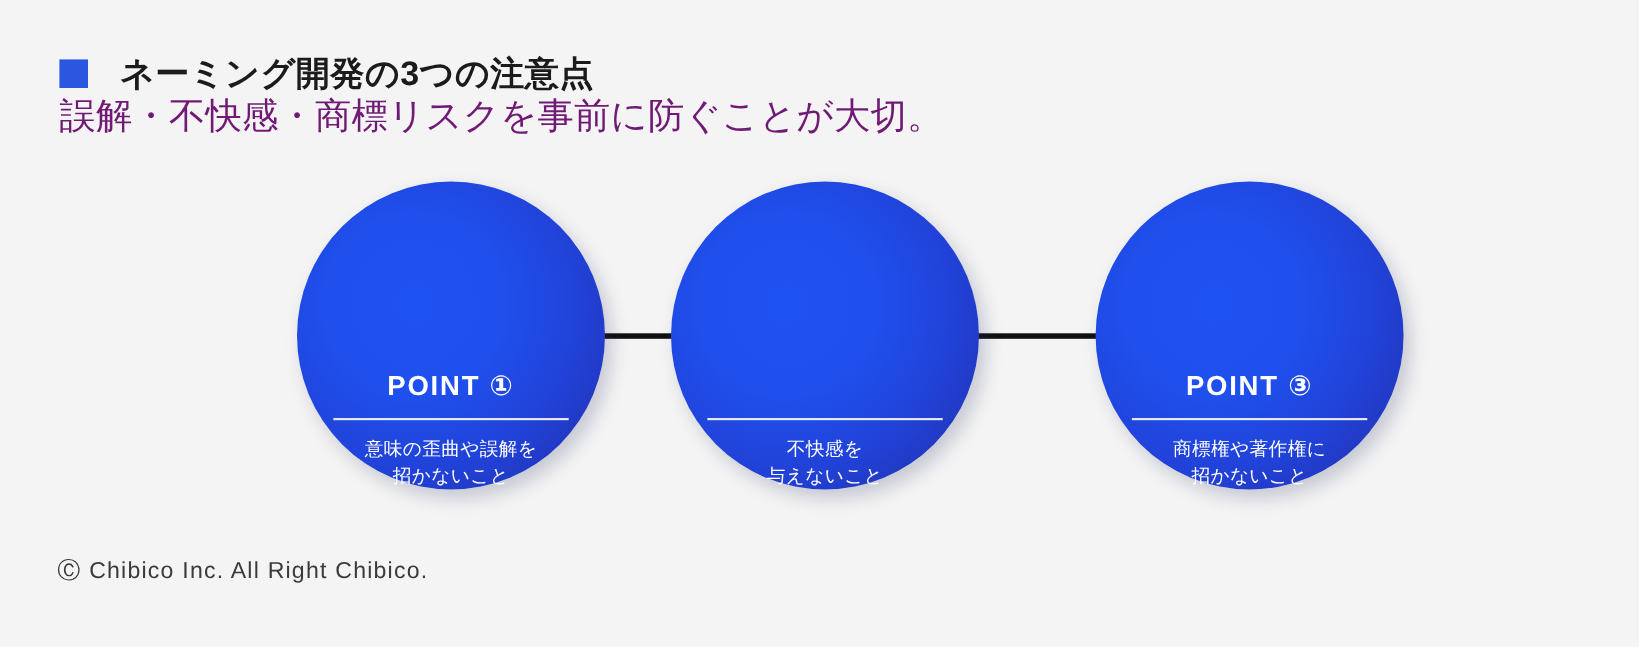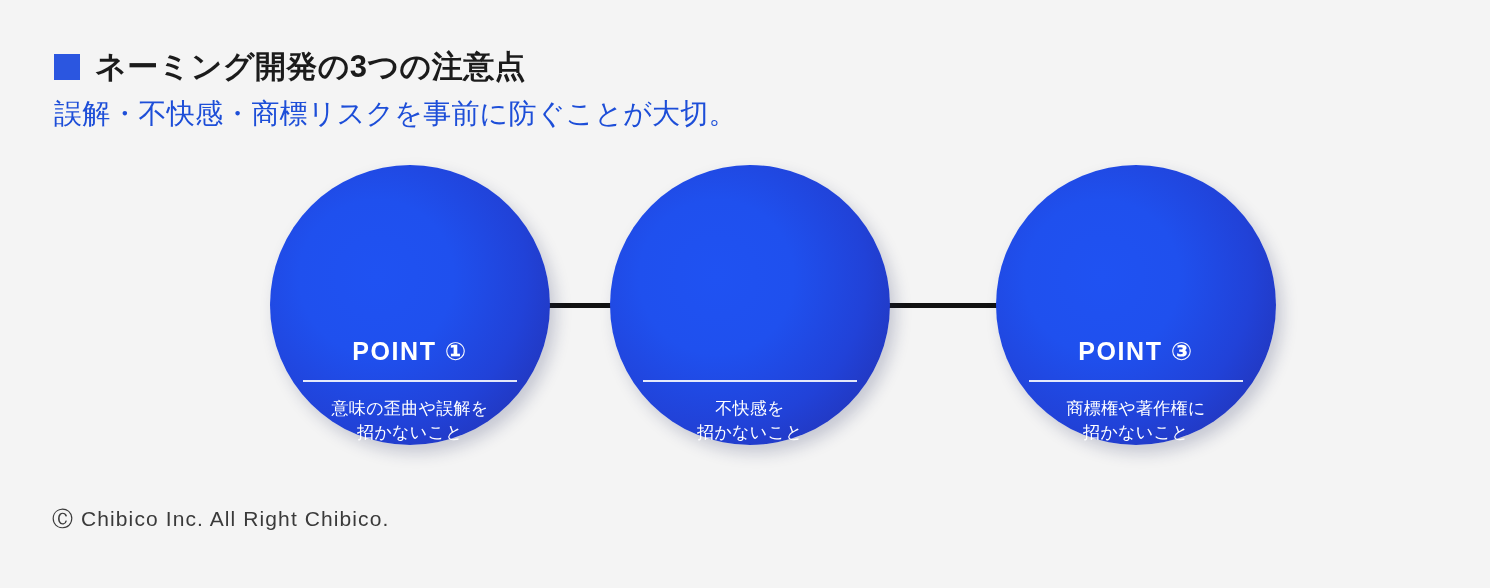--- a/index.html
+++ b/index.html
@@ -26,21 +26,21 @@
   #header {
     position: absolute;
     left: 54px;
     top: 46px;
     width: 1200px;
   }
 
   #title-row {
     display: flex;
     align-items: center;
-    gap: 15px;
+    gap: 29px;
     height: 40px;
   }
 
   #title-bullet {
     width: 26px;
     height: 26px;
     background: #2b56e0;
     flex: 0 0 auto;
     margin-top: 2px;
   }
@@ -48,23 +48,23 @@
   #title-text {
     font-size: 31px;
     font-weight: bold;
     color: #1b1b1b;
     letter-spacing: 0.4px;
     white-space: nowrap;
     line-height: 1;
   }
 
   #subtitle-text {
-    margin-top: 12px;
-    font-size: 28px;
-    color: #1d4ed8;
+    margin-top: 0;
+    font-size: 33px;
+    color: #701a75;
     letter-spacing: 0.2px;
     white-space: nowrap;
     line-height: 1.15;
   }
 
   
   #diagram {
     position: absolute;
     left: 0;
     top: 0;
@@ -171,21 +171,21 @@
         <div class="point-divider"></div>
         <div class="point-desc">意味の歪曲や誤解を
 招かないこと</div>
       </div>
     </div>
 
     <div class="circle" id="circle-2">
       <div class="circle-inner">
         <div class="point-divider"></div>
         <div class="point-desc">不快感を
-招かないこと</div>
+与えないこと</div>
       </div>
     </div>
 
     <div class="circle" id="circle-3">
       <div class="circle-inner">
         <div class="point-label">POINT ③</div>
         <div class="point-divider"></div>
         <div class="point-desc">商標権や著作権に
 招かないこと</div>
       </div>

